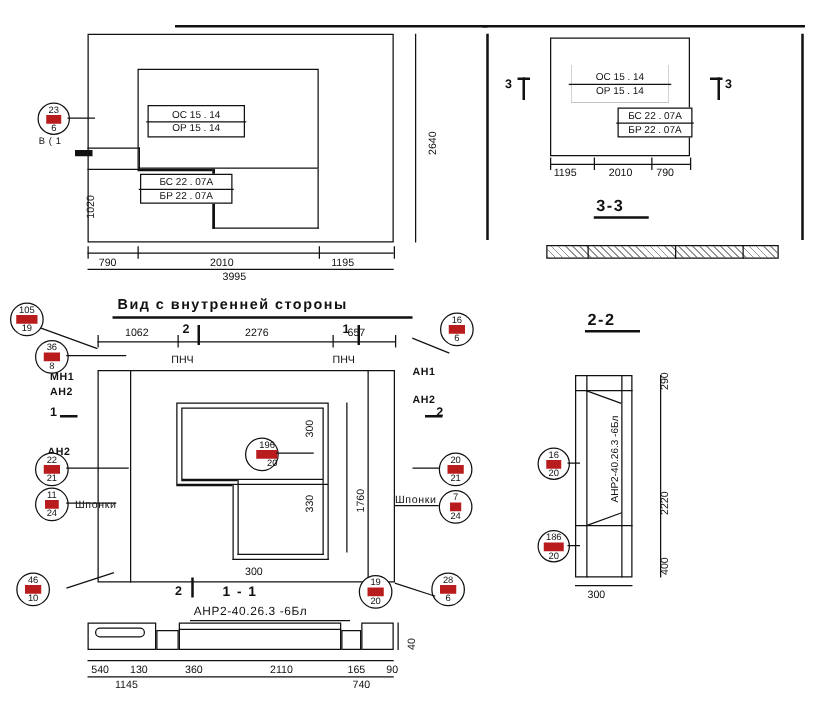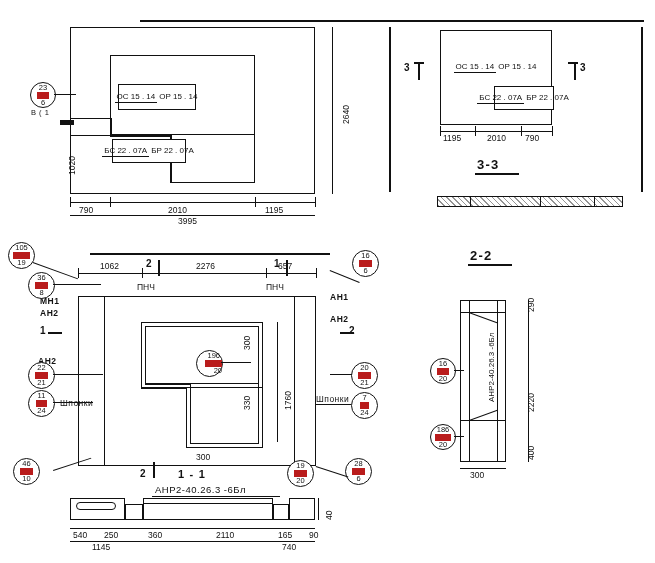--- a/index.html
+++ b/index.html
@@ -13,21 +13,21 @@
   .bx{position:absolute;border:1px solid #111;box-sizing:border-box;}
   .ln{position:absolute;background:#111;}
   .h{height:1px;}
   .v{width:1px;}
   .circ{position:absolute;border:1.3px solid #111;border-radius:50%;
         display:flex;flex-direction:column;align-items:center;justify-content:center;
         font-size:7.5px;line-height:1.02;background:#fff;}
   .circ b{font-weight:normal;display:block;}
   .circ .top{border-bottom:7px solid #b91c1c;padding:0 2px;}
   .tagbox{position:absolute;border:1px solid #111;background:#fff;box-sizing:border-box;
-          display:flex;justify-content:center;align-items:center;
+          display:flex;flex-direction:column;justify-content:center;align-items:center;
           font-size:8px;line-height:1.25;}
   .tagbox span{display:block;padding:0 2px;white-space:nowrap;}
   .tagbox .sep{border-bottom:1px solid #111;width:100%;text-align:center;}
   .rot{position:absolute;transform-origin:0 0;white-space:nowrap;font-size:9px;}
   .dim{position:absolute;white-space:nowrap;font-size:8.5px;}
   .vdim{position:absolute;white-space:nowrap;font-size:8.5px;transform-origin:0 0;transform:rotate(-90deg);}
   .hatch{position:absolute;background:
      repeating-linear-gradient(45deg,#111 0 1px,transparent 1px 4px);}
   .arrowlbl{position:absolute;font-size:10px;font-weight:bold;white-space:nowrap;}
 </style>
@@ -145,20 +145,21 @@
     <b class="top">16</b>
     <b>20</b>
   </div>
   <div class="ln h" style="left:454px;top:370px;width:10px;"></div>
   <div class="circ" style="left:430px;top:424px;width:24px;height:24px;">
     <b class="top">186</b>
     <b>20</b>
   </div>
   <div class="ln h" style="left:454px;top:436px;width:10px;"></div>
 
+  <div class="ttl" style="left:94px;top:238px;">Вид с внутренней стороны</div>
   <div class="ln h" style="left:90px;top:253px;width:240px;height:1.5px;"></div>
 
   <div class="ln h" style="left:78px;top:273px;width:238px;"></div>
   <div class="ln v" style="left:78px;top:268px;height:10px;"></div>
   <div class="ln v" style="left:142px;top:268px;height:10px;"></div>
   <div class="ln v" style="left:266px;top:268px;height:10px;"></div>
   <div class="ln v" style="left:316px;top:268px;height:10px;"></div>
   <div class="dim" style="left:100px;top:261px;">1062</div>
   <div class="dim" style="left:196px;top:261px;">2276</div>
   <div class="dim" style="left:278px;top:261px;">657</div>
@@ -267,21 +268,21 @@
   <div class="bx" style="left:70px;top:498px;width:55px;height:22px;border-width:1.3px;"></div>
   <div class="bx" style="left:76px;top:502px;width:40px;height:8px;border-radius:4px;"></div>
   <div class="bx" style="left:125px;top:504px;width:18px;height:16px;border-width:1.2px;"></div>
   <div class="bx" style="left:143px;top:498px;width:130px;height:22px;border-width:1.3px;"></div>
   <div class="bx" style="left:273px;top:504px;width:16px;height:16px;border-width:1.2px;"></div>
   <div class="bx" style="left:289px;top:498px;width:26px;height:22px;border-width:1.3px;"></div>
   <div class="ln h" style="left:143px;top:503px;width:130px;"></div>
 
   <div class="ln h" style="left:70px;top:528px;width:245px;"></div>
   <div class="dim" style="left:73px;top:530px;">540</div>
-  <div class="dim" style="left:104px;top:530px;">250</div>
+  <div class="dim" style="left:104px;top:530px;">130</div>
   <div class="dim" style="left:148px;top:530px;">360</div>
   <div class="dim" style="left:216px;top:530px;">2110</div>
   <div class="dim" style="left:278px;top:530px;">165</div>
   <div class="dim" style="left:309px;top:530px;">90</div>
   <div class="ln h" style="left:70px;top:541px;width:245px;"></div>
   <div class="dim" style="left:92px;top:542px;">1145</div>
   <div class="dim" style="left:282px;top:542px;">740</div>
   <div class="vdim" style="left:324px;top:520px;">40</div>
   <div class="ln v" style="left:318px;top:498px;height:22px;"></div>
 

